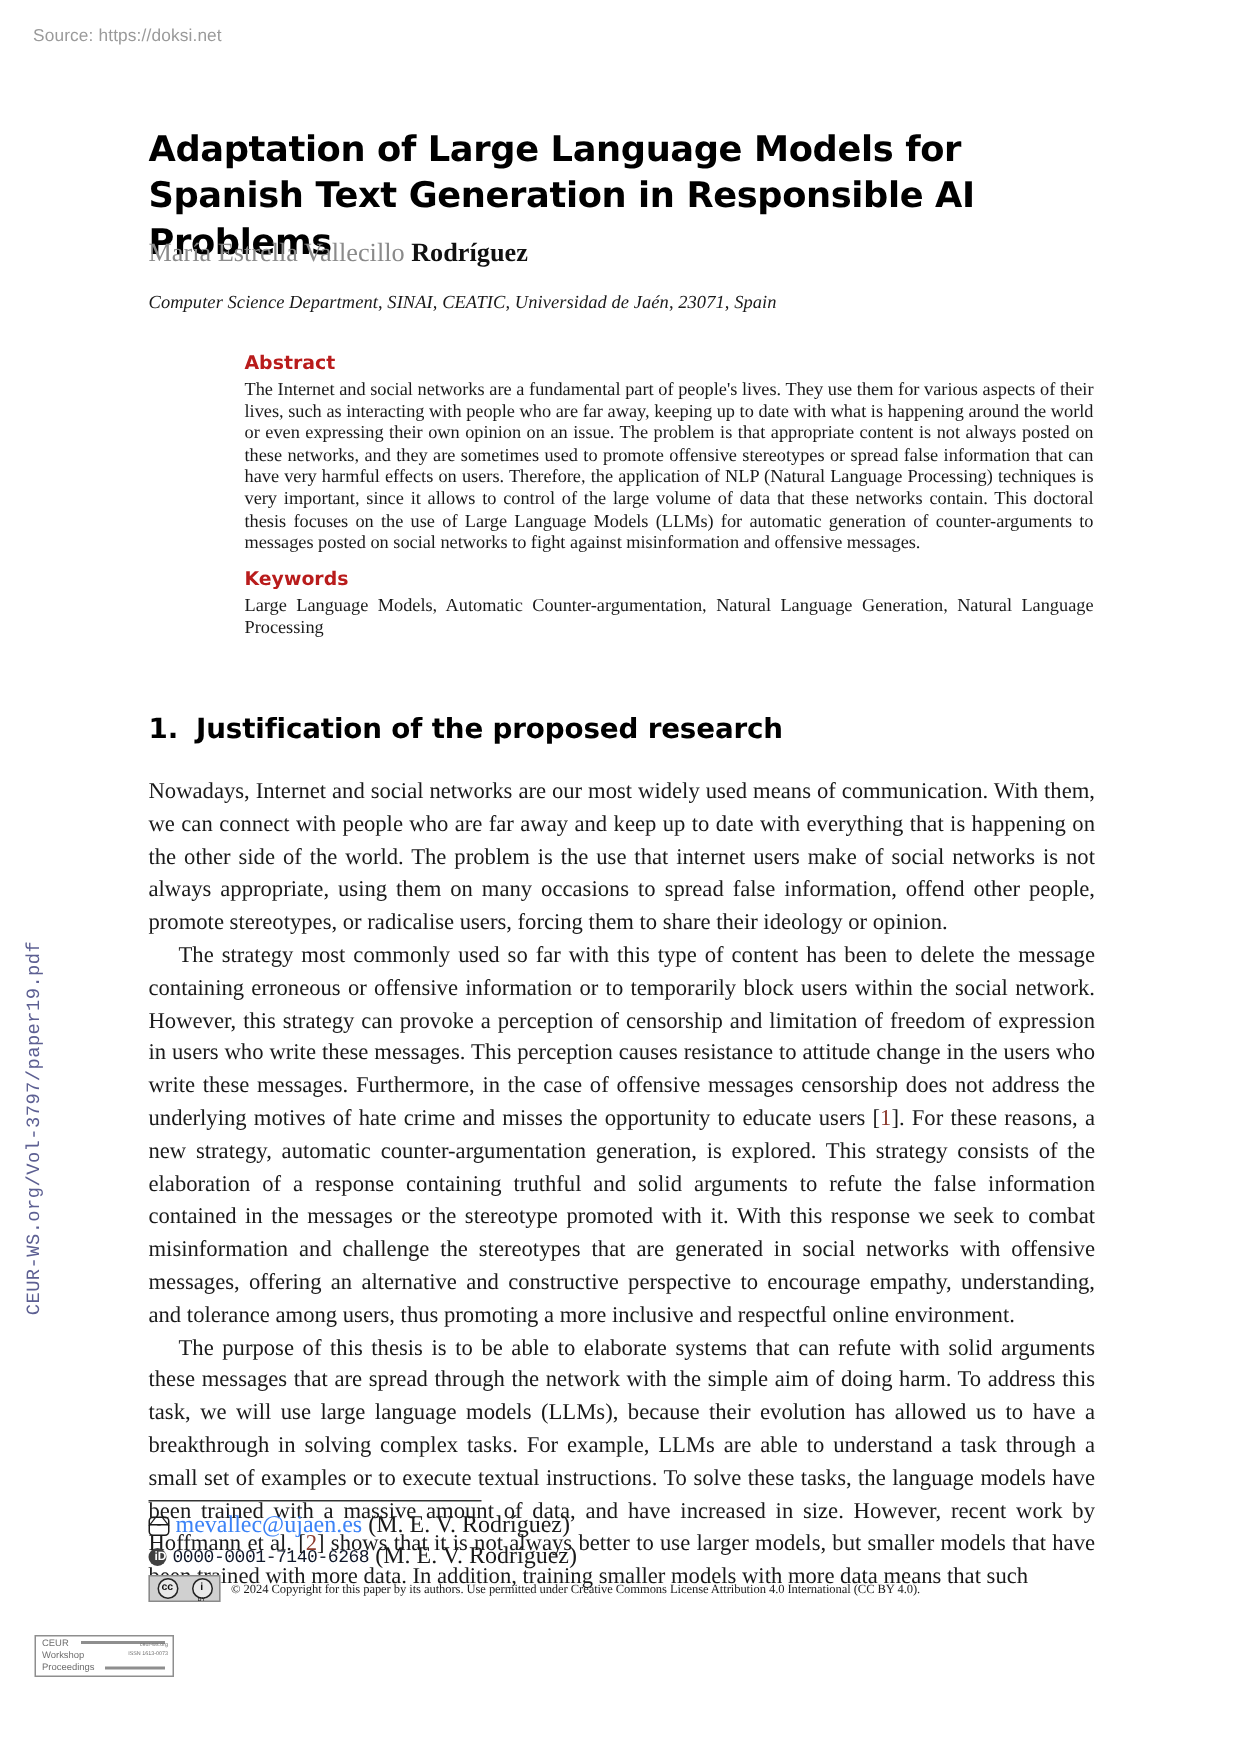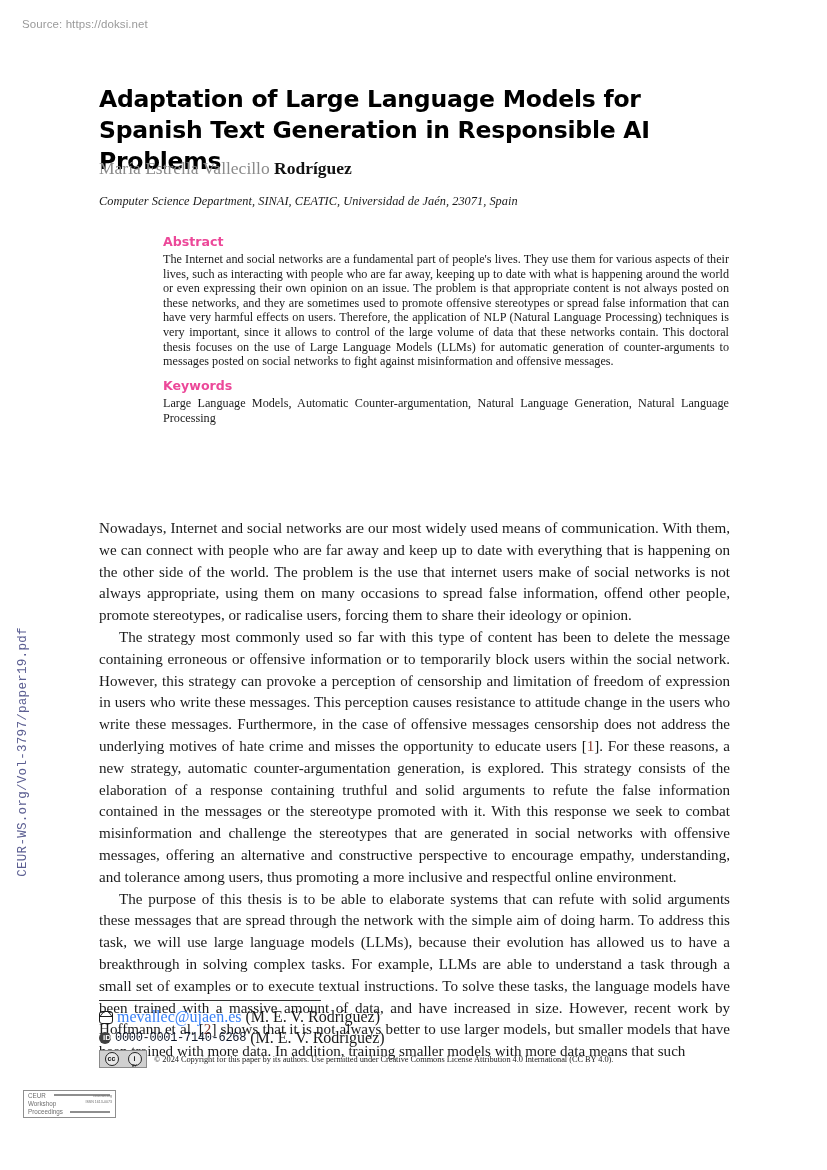--- a/index.html
+++ b/index.html
@@ -92,21 +92,21 @@
   .abstract-block {
     position: absolute;
     left: 163px;
     top: 234px;
     width: 566px;
   }
   .block-heading {
     font-family: "DejaVu Sans", sans-serif;
     font-weight: bold;
     font-size: 12.6px;
-    color: #ec4899;
+    color: #b91c1c;
     margin-bottom: 3px;
   }
   .block-body {
     font-size: 12.2px;
     line-height: 14.6px;
     text-align: justify;
     color: #1a1a1a;
   }
   .keywords-block {
     position: absolute;
@@ -342,20 +342,23 @@
   <div class="abstract-block">
     <div class="block-heading">Abstract</div>
     <div class="block-body">The Internet and social networks are a fundamental part of people's lives. They use them for various aspects of their lives, such as interacting with people who are far away, keeping up to date with what is happening around the world or even expressing their own opinion on an issue. The problem is that appropriate content is not always posted on these networks, and they are sometimes used to promote offensive stereotypes or spread false information that can have very harmful effects on users. Therefore, the application of NLP (Natural Language Processing) techniques is very important, since it allows to control of the large volume of data that these networks contain. This doctoral thesis focuses on the use of Large Language Models (LLMs) for automatic generation of counter-arguments to messages posted on social networks to fight against misinformation and offensive messages.</div>
   </div>
 
   <div class="keywords-block">
     <div class="block-heading">Keywords</div>
     <div class="block-body">Large Language Models, Automatic Counter-argumentation, Natural Language Generation, Natural Language Processing</div>
   </div>
 
+  <div class="section-heading">
+    <span class="num">1.</span><span>Justification of the proposed research</span>
+  </div>
 
   <div class="body-text">
     <p>Nowadays, Internet and social networks are our most widely used means of communication. With them, we can connect with people who are far away and keep up to date with everything that is happening on the other side of the world. The problem is the use that internet users make of social networks is not always appropriate, using them on many occasions to spread false information, offend other people, promote stereotypes, or radicalise users, forcing them to share their ideology or opinion.</p>
     <p><span>The strategy most commonly used so far with this type of content has been to delete the message containing erroneous or offensive information or to temporarily block users within the social network. However, this strategy can provoke a perception of censorship and limitation of freedom of expression in users who write these messages. This perception causes resistance to attitude change in the users who write these messages. Furthermore, in the case of offensive messages censorship does not address the underlying motives of hate crime and misses the opportunity to educate users [</span><span class="cite">1</span><span>]. For these reasons, a new strategy, automatic counter-argumentation generation, is explored. This strategy consists of the elaboration of a response containing truthful and solid arguments to refute the false information contained in the messages or the stereotype promoted with it. With this response we seek to combat misinformation and challenge the stereotypes that are generated in social networks with offensive messages, offering an alternative and constructive perspective to encourage empathy, understanding, and tolerance among users, thus promoting a more inclusive and respectful online environment.</span></p>
     <p><span>The purpose of this thesis is to be able to elaborate systems that can refute with solid arguments these messages that are spread through the network with the simple aim of doing harm. To address this task, we will use large language models (LLMs), because their evolution has allowed us to have a breakthrough in solving complex tasks. For example, LLMs are able to understand a task through a small set of examples or to execute textual instructions. To solve these tasks, the language models have been trained with a massive amount of data, and have increased in size. However, recent work by Hoffmann et al. [</span><span class="cite">2</span><span>] shows that it is not always better to use larger models, but smaller models that have been trained with more data. In addition, training smaller models with more data means that such</span></p>
   </div>
 
   <div class="footnote-rule"></div>
 
   <div class="footnote">

